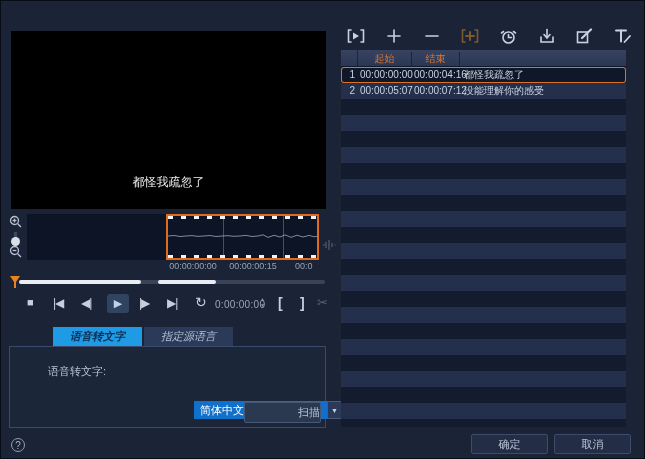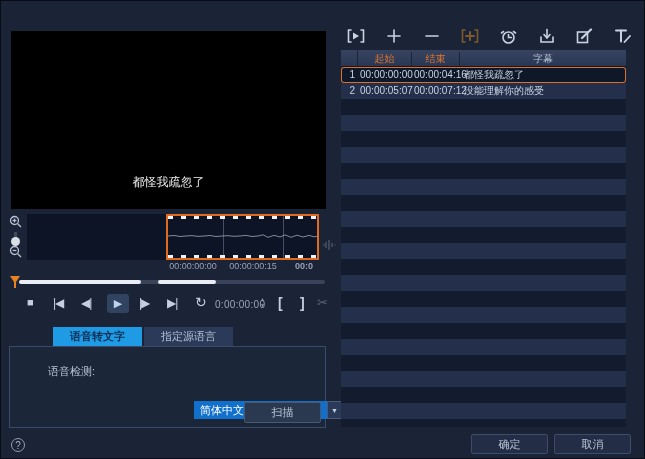--- a/index.html
+++ b/index.html
@@ -31,21 +31,21 @@
       background:repeating-linear-gradient(90deg,#F2F4F7 0 5px,rgba(0,0,0,0) 5px 13px);}
   .dash-top{top:0}.dash-bottom{bottom:0}
   .wave-svg{position:absolute;left:0;top:0;}
   .audio-icon{position:absolute;left:321px;top:236px;opacity:.5;}
   
   .time-labels{position:absolute;left:26px;top:260px;width:292px;height:12px;overflow:hidden;
                font-size:9px;color:#96A1B4;}
   .time-labels span{position:absolute;top:0;white-space:nowrap;}
   .tl-0{left:166px;transform:translateX(-50%);}
   .tl-1{left:226px;transform:translateX(-50%);text-align:right;}
-  .tl-2{left:268px;font-weight:bold;}
+  .tl-2{left:268px;}
   
   .scrubber{position:absolute;left:8px;top:274px;width:318px;height:14px;}
   .scrub-track{position:absolute;left:10px;right:2px;top:5px;height:4px;background:#39445A;border-radius:2px;}
   .scrub-seg{position:absolute;top:0;height:4px;background:#EAEEF4;border-radius:2px;}
   .seg-0{left:0;width:40%;}
   .seg-1{left:45.5%;width:19%;}
   .scrub-marker{position:absolute;left:0;top:0;}
   
   .transport{position:absolute;left:0;top:291px;width:335px;height:26px;font-size:12px;color:#C5CFDF;}
   .transport .tbtn{position:absolute;top:4px;letter-spacing:-1px;white-space:nowrap;}
@@ -57,33 +57,33 @@
   .t-ff{left:138px;}
   .t-je{left:166px;}
   .t-loop{left:194px;font-size:14px;top:2px!important;}
   .t-time{left:214px;top:7px!important;font-size:10px;color:#9AA6B9;letter-spacing:.3px!important;}
   .t-spin{left:259px;top:5px!important;display:flex;flex-direction:column;gap:1px;color:#8F9AAD;}
   .t-spin span{font-size:5px;line-height:5px;}
   .t-bin{left:277px;font-size:14px;font-weight:bold;top:3px!important;}
   .t-bout{left:299px;font-size:14px;font-weight:bold;top:3px!important;}
   .t-scis{left:316px;color:#5A6579;font-size:13px;top:3px!important;}
   
-  .tabs{position:absolute;left:52px;top:326px;height:19px;display:flex;}
+  .tabs{position:absolute;left:52px;top:326px;height:19px;display:flex;font-style:italic;}
   .tab{height:19px;line-height:19px;padding:0 17px;font-size:11px;background:#2B3A58;color:#B5C1D4;margin-right:2px;}
   .tab.active{background:#1F9BE6;color:#0B3054;font-weight:bold;}
   
   .panel{position:absolute;left:8px;top:345px;width:317px;height:82px;border:1px solid #3B4A6B;
          box-sizing:border-box;background:#1C2639;}
   .lang-label{position:absolute;left:38px;top:17px;font-size:11px;color:#B6C2D4;}
   .dropdown{position:absolute;left:184px;top:6px;width:148px;height:18px;display:flex;margin-top:48px;}
   .dd-value{flex:1;background:#1170CB;color:#FFFFFF;font-size:11px;line-height:18px;padding-left:6px;}
   .dd-arrow{width:15px;background:#2B3A58;border:1px solid #4A5A7A;box-sizing:border-box;color:#C5CFDF;
             font-size:7px;display:flex;align-items:center;justify-content:center;}
   .scan-btn{position:absolute;right:4px;bottom:4px;width:77px;height:21px;background:#2B3950;
-            border:1px solid #475776;color:#B9C4D6;font-size:11px;text-align:center;line-height:19px;
+            border:1px solid #475776;color:#B9C4D6;font-size:11px;text-align:right;line-height:19px;
             box-sizing:border-box;border-radius:2px;}
   
   .help{position:absolute;left:10px;top:437px;width:14px;height:14px;border:1px solid #939EB0;border-radius:50%;
         color:#A5B0C2;font-size:10px;text-align:center;line-height:13px;box-sizing:border-box;}
   .dlg-btn{position:absolute;top:433px;width:77px;height:20px;background:#232E46;border:1px solid #3D4C6B;
            color:#BAC5D7;font-size:11px;text-align:center;line-height:18px;box-sizing:border-box;border-radius:2px;}
   .btn-ok{left:470px;}
   .btn-cancel{left:553px;}
   
   .r-toolbar{position:absolute;left:345px;top:23px;width:287px;height:24px;
@@ -197,21 +197,21 @@
     <span class="tbtn t-bout">]</span>
     <span class="tbtn t-scis">✂</span>
   </div>
 
   <div class="tabs">
     <div class="tab active">语音转文字</div>
     <div class="tab">指定源语言</div>
   </div>
 
   <div class="panel">
-    <span class="lang-label">语音检测:</span>
+    <span class="lang-label">语音转文字:</span>
     <div class="dropdown">
       <span class="dd-value">简体中文</span>
       <span class="dd-arrow">▼</span>
     </div>
     <div class="scan-btn">扫描</div>
   </div>
 
   <div class="r-toolbar">
     <span class="tool-btn">
       <svg width="18" height="16" viewBox="0 0 18 16">
@@ -267,21 +267,20 @@
         <line x1="10.5" y1="14" x2="16" y2="8" stroke-width="1.8"></line>
       </svg>
     </span>
   </div>
 
   <div class="sub-table">
     <div class="sub-header">
       <div class="h-num"></div>
       <div class="h-start">起始</div>
       <div class="h-end">结束</div>
-      <div class="h-text">字幕</div>
     </div>
     <div class="rows">
         <div class="row dark selected">
           <div class="c-num">1</div>
           <div class="c-start">00:00:00:00</div>
           <div class="c-end">00:00:04:16</div>
           <div class="c-text">都怪我疏忽了</div>
         </div>
         <div class="row light">
           <div class="c-num">2</div>

